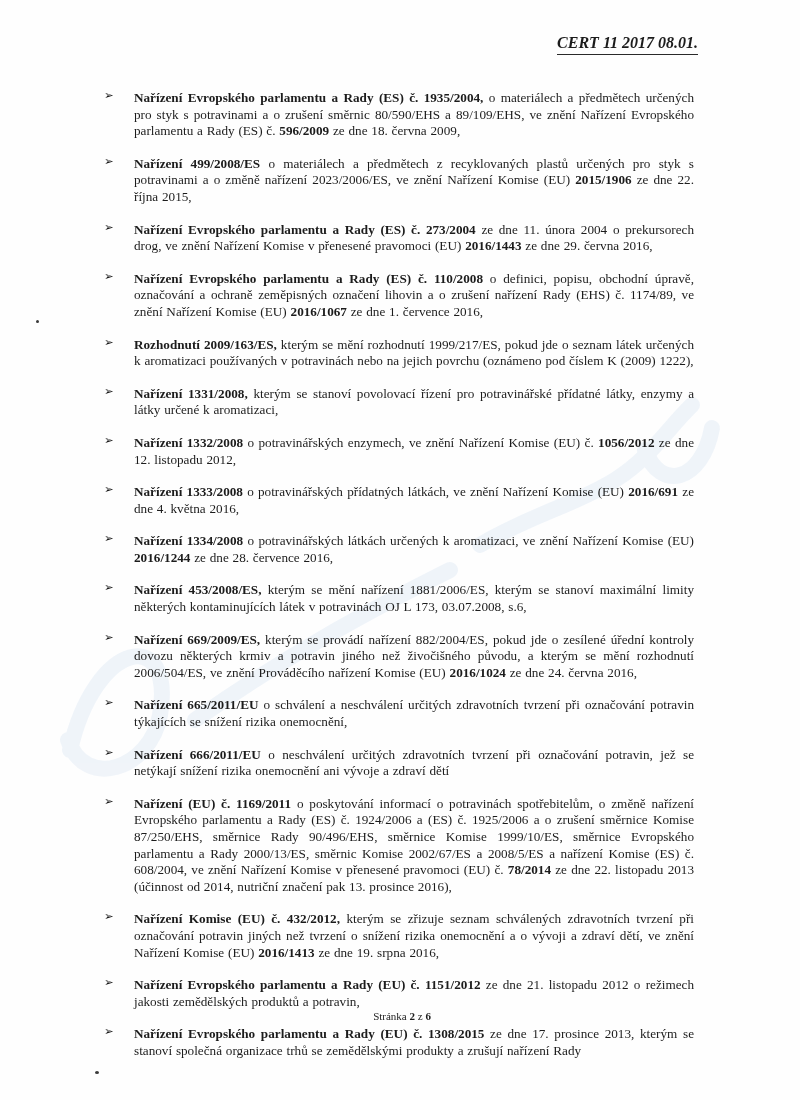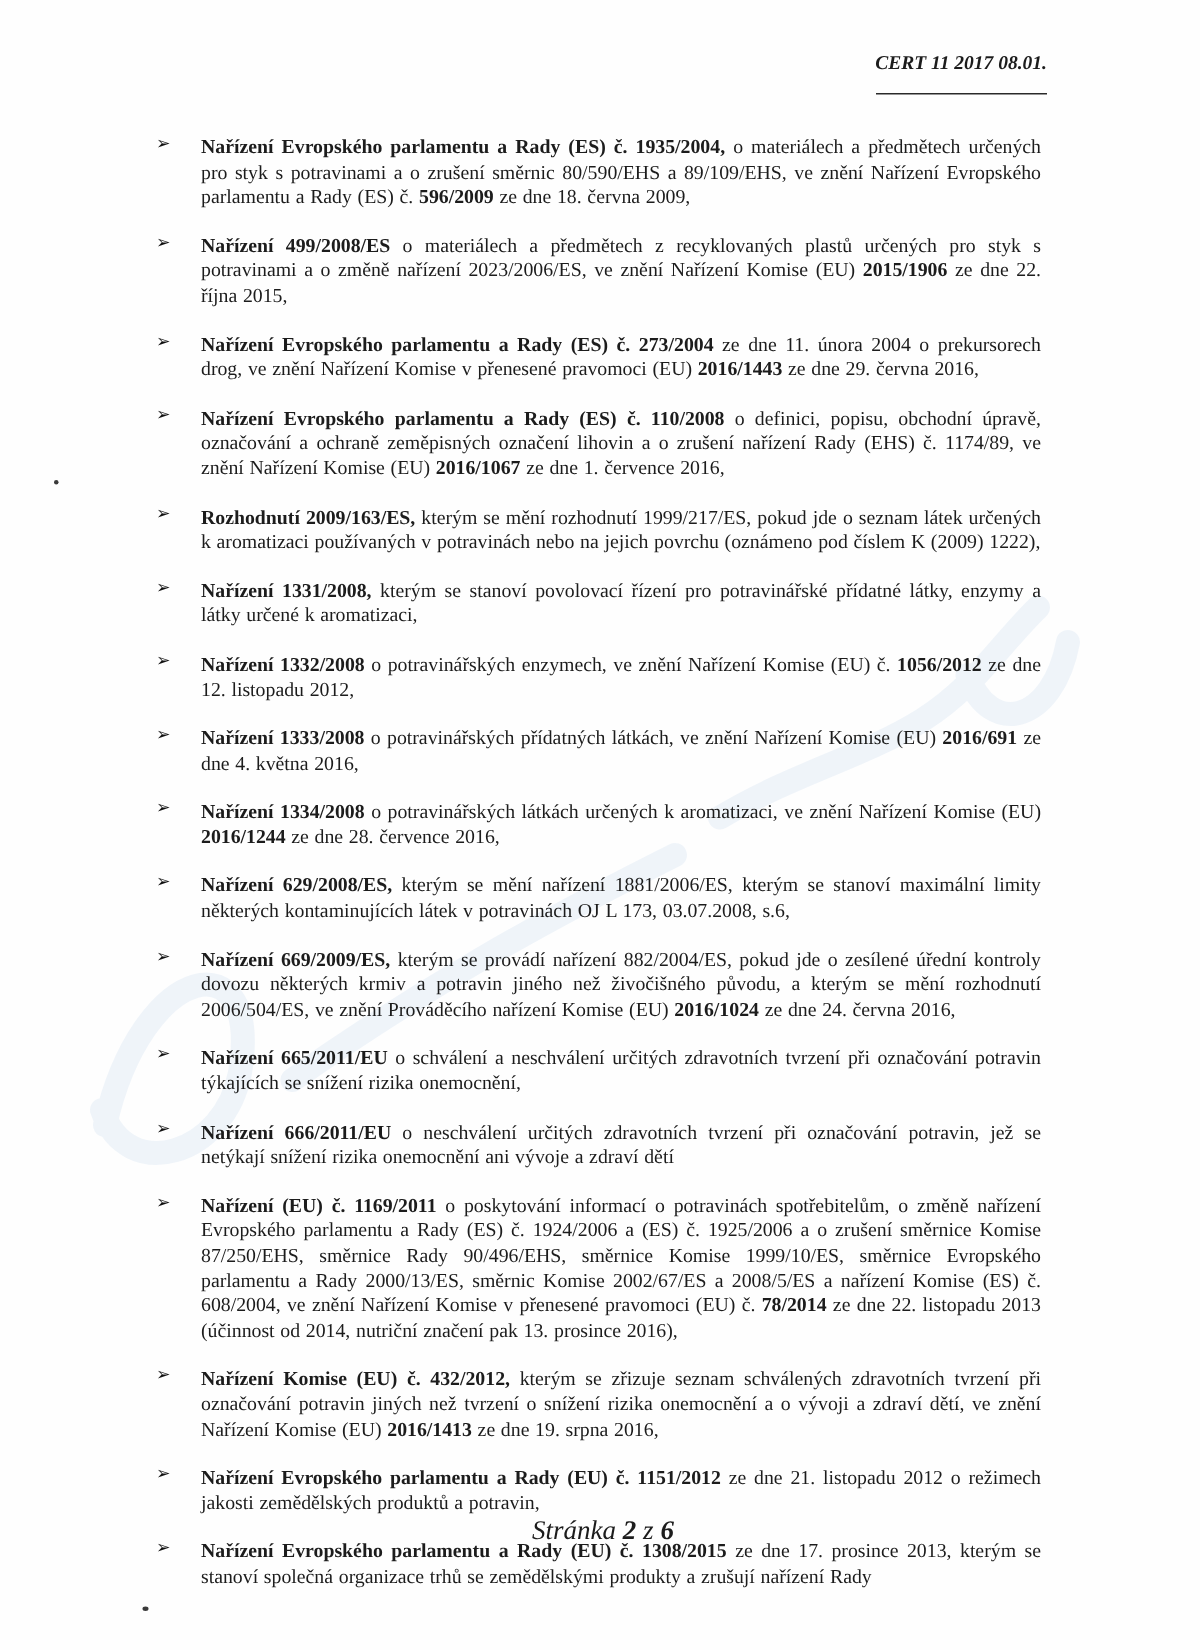--- a/index.html
+++ b/index.html
@@ -7,23 +7,23 @@
     width:800px;height:1100px;
     background:#ffffff;
     font-family:"Liberation Serif", serif;
     color:#1c1c1c;
     position:relative;
     overflow:hidden;
   }
   .page{position:absolute;inset:0;background:#fefefe;}
   .doc-header{
     position:absolute;top:34px;right:102px;
-    font-size:13px;font-style:italic;font-weight:bold;
+    font-size:16px;font-style:italic;font-weight:bold;
     border-bottom:1px solid #2a2a2a;
-    padding-bottom:12px;
+    padding-bottom:2px;
   }
   .watermark{
     position:absolute;top:300px;left:0;width:800px;height:560px;
     pointer-events:none;
   }
   .reg-list{
     position:absolute;top:86px;left:104px;right:102px;
   }
   .item{display:flex;margin-bottom:8px;}
   .bullet{
@@ -34,21 +34,21 @@
   }
   .itext{
     flex:1;margin:4px;
     text-align:justify;
     font-size:13.2px;line-height:16.6px;
     word-spacing:0.5px;
   }
   .itext strong{font-weight:bold;}
   .footer{
     position:absolute;top:1010px;left:4px;right:0;
-    text-align:center;font-size:18px;font-style:italic;
+    text-align:center;font-size:11px;
   }
   .footer b{font-weight:bold;}
   .speck{position:absolute;background:#3a3a3a;border-radius:50%;}
   .speck1{left:36px;top:320px;width:3px;height:3px;}
   .speck2{left:95px;top:1071px;width:4px;height:3px;}
 </style>
 </head>
 <body>
 
 <div class="page">
@@ -98,21 +98,21 @@
       <div class="item">
         <span class="bullet">➢</span>
         <p class="itext"><strong>Nařízení 1333/2008</strong><span> o potravinářských přídatných látkách, ve znění Nařízení Komise (EU) </span><strong>2016/691</strong><span> ze dne 4. května 2016,</span></p>
       </div>
       <div class="item">
         <span class="bullet">➢</span>
         <p class="itext"><strong>Nařízení 1334/2008</strong><span> o potravinářských látkách určených k aromatizaci, ve znění Nařízení Komise (EU) </span><strong>2016/1244</strong><span> ze dne 28. července 2016,</span></p>
       </div>
       <div class="item">
         <span class="bullet">➢</span>
-        <p class="itext"><strong>Nařízení 629/2008/ES,</strong><span> kterým se mění nařízení 1881/2006/ES, kterým se stanoví maximální limity některých kontaminujících látek v potravinách  OJ L 173, 03.07.2008, s.6,</span></p>
+        <p class="itext"><strong>Nařízení 453/2008/ES,</strong><span> kterým se mění nařízení 1881/2006/ES, kterým se stanoví maximální limity některých kontaminujících látek v potravinách  OJ L 173, 03.07.2008, s.6,</span></p>
       </div>
       <div class="item">
         <span class="bullet">➢</span>
         <p class="itext"><strong>Nařízení 669/2009/ES,</strong><span> kterým se provádí nařízení 882/2004/ES, pokud jde o zesílené úřední kontroly dovozu některých krmiv a potravin jiného než živočišného původu, a kterým se mění rozhodnutí 2006/504/ES, ve znění Prováděcího nařízení Komise (EU) </span><strong>2016/1024</strong><span> ze dne 24. června 2016,</span></p>
       </div>
       <div class="item">
         <span class="bullet">➢</span>
         <p class="itext"><strong>Nařízení 665/2011/EU</strong><span> o schválení a neschválení určitých zdravotních tvrzení při označování potravin týkajících se snížení rizika onemocnění,</span></p>
       </div>
       <div class="item">

